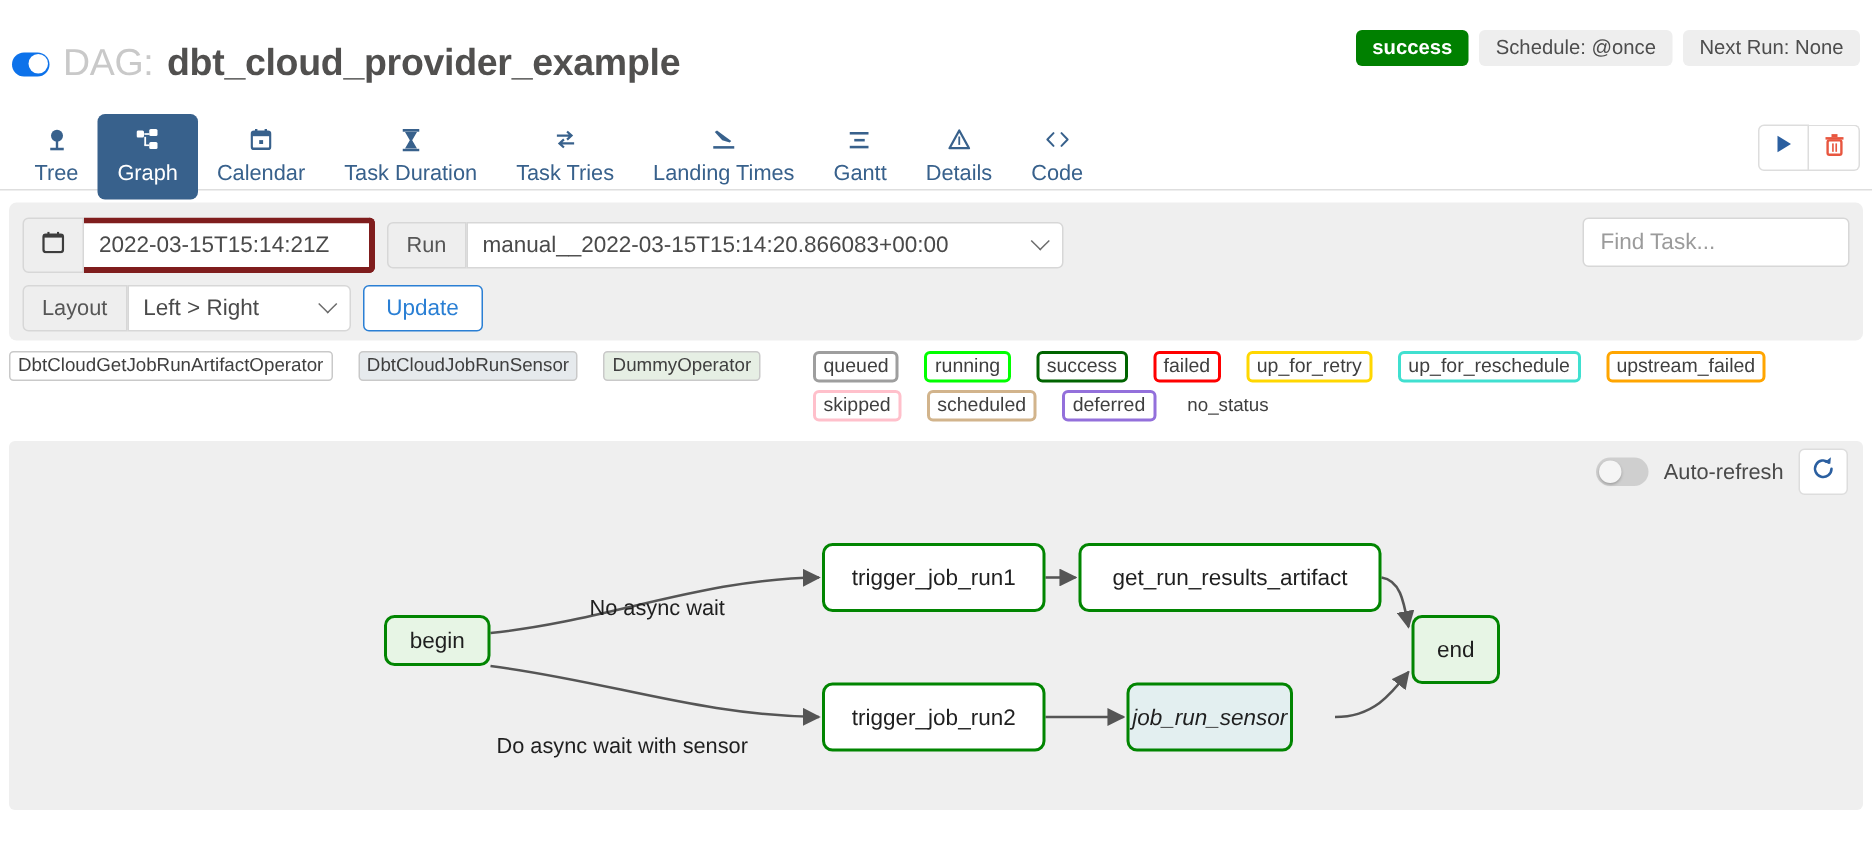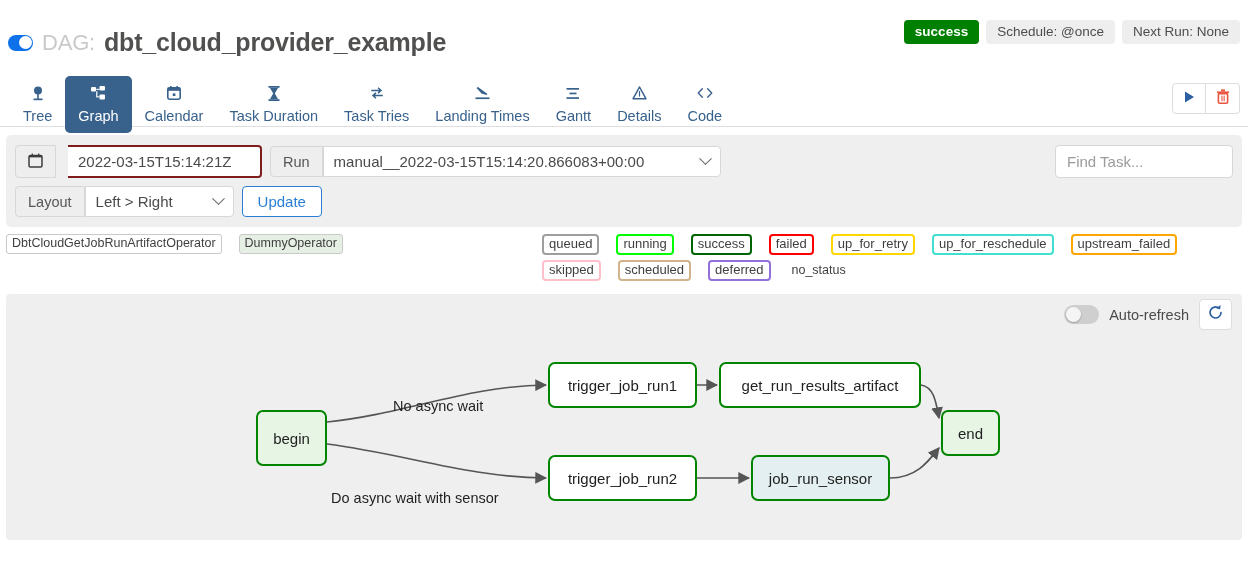--- a/index.html
+++ b/index.html
@@ -31,21 +31,21 @@
   }
   .toggle-pill::after {
     content: "";
     position: absolute;
     right: 1.5px; top: 1.5px;
     width: 13px; height: 13px;
     border-radius: 50%;
     background: #ffffff;
   }
   .dag-label {
-    font-size: 22px;
+    font-size: 25px;
     color: #c9c9c9;
     font-weight: 400;
     letter-spacing: -0.2px;
   }
   .dag-name {
     font-size: 25px;
     font-weight: 700;
     color: #51504f;
     letter-spacing: -0.2px;
   }
@@ -128,27 +128,26 @@
     background: #eeeeee;
     border: 1px solid #d7d7d7;
     color: #565656;
     font-size: 14.5px;
     padding: 6px 12px;
     display: flex; align-items: center;
     white-space: nowrap;
   }
   .ifield {
     background: #ffffff;
-    border: 2px solid #7f1d1d;
+    border: 4px solid #7f1d1d;
     font-size: 15px;
     color: #4a4a4a;
     padding: 6px 10px;
     display: flex; align-items: center;
     white-space: nowrap;
-    margin-left: 12px;
   }
   .r-left  { border-radius: 4px 0 0 4px; }
   .r-right { border-radius: 0 4px 4px 0; border-left: none; }
   .igroup .iaddon + .ifield,
   .igroup .ifield + .iaddon { border-left: none; }
 
   .sel {
     background: #ffffff;
     border: 1px solid #d7d7d7;
     font-size: 15px;
@@ -468,20 +467,21 @@
     </div>
     <div class="btn-outline">Update</div>
   </div>
 
   <div class="find-task">Find Task...</div>
 </div>
 
 <div class="legend">
   <div class="legend-col legend-ops">
       <span class="ltag" style="background: rgb(255, 255, 255);">DbtCloudGetJobRunArtifactOperator</span>
+      <span class="ltag" style="background: rgb(230, 234, 237);">DbtCloudJobRunSensor</span>
       <span class="ltag" style="background: rgb(230, 239, 228);">DummyOperator</span>
     </div>
   <div class="legend-col legend-status">
       <span class="stag" style="border-color: rgb(158, 158, 158);">queued</span>
       <span class="stag" style="border-color: rgb(1, 255, 0);">running</span>
       <span class="stag" style="border-color: rgb(0, 100, 0);">success</span>
       <span class="stag" style="border-color: rgb(255, 0, 0);">failed</span>
       <span class="stag" style="border-color: rgb(255, 215, 0);">up_for_retry</span>
       <span class="stag" style="border-color: rgb(64, 224, 208);">up_for_reschedule</span>
       <span class="stag" style="border-color: rgb(255, 165, 0);">upstream_failed</span>
@@ -514,24 +514,24 @@
     </defs>
     <path d="M321 128 C 400 120, 460 92, 540 91" fill="none" stroke="#555555" stroke-width="1.7" marker-end="url(#arrow)"></path>
     <path d="M321 150 C 400 160, 460 183, 540 184" fill="none" stroke="#555555" stroke-width="1.7" marker-end="url(#arrow)"></path>
     <path d="M691 91 L 711 91" fill="none" stroke="#555555" stroke-width="1.7" marker-end="url(#arrow)"></path>
     <path d="M915 91 C 928 93, 930 108, 933 124" fill="none" stroke="#555555" stroke-width="1.7" marker-end="url(#arrow)"></path>
     <path d="M691 184 L 743 184" fill="none" stroke="#555555" stroke-width="1.7" marker-end="url(#arrow)"></path>
     <path d="M884 184 C 910 184, 922 168, 933 154" fill="none" stroke="#555555" stroke-width="1.7" marker-end="url(#arrow)"></path>
   </svg>
 
   <div id="graph-nodes">
-      <div class="node fill-green" style="left: 250px; top: 116px; width: 71px; height: 56px;">begin</div>
+      <div class="node fill-green" style="left: 250px; top: 116px; width: 71px; height: 34px;">begin</div>
       <div class="node" style="left: 542px; top: 68px; width: 149px; height: 46px;">trigger_job_run1</div>
       <div class="node" style="left: 713px; top: 68px; width: 202px; height: 46px;">get_run_results_artifact</div>
       <div class="node fill-green" style="left: 935px; top: 116px; width: 59px; height: 46px;">end</div>
       <div class="node" style="left: 542px; top: 161px; width: 149px; height: 46px;">trigger_job_run2</div>
-      <div class="node fill-sensor" style="left: 745px; top: 161px; width: 139px; height: 46px;">job_run_sensor</div>
+      <div class="node fill-sensor" style="left: 745px; top: 161px; width: 111px; height: 46px; font-style: italic;">job_run_sensor</div>
     </div>
   <div id="graph-edge-labels">
       <div class="edge-label" style="left: 387px; top: 104px;">No async wait</div>
       <div class="edge-label" style="left: 325px; top: 196px;">Do async wait with sensor</div>
     </div>
 </div>
 
 </body></html>

